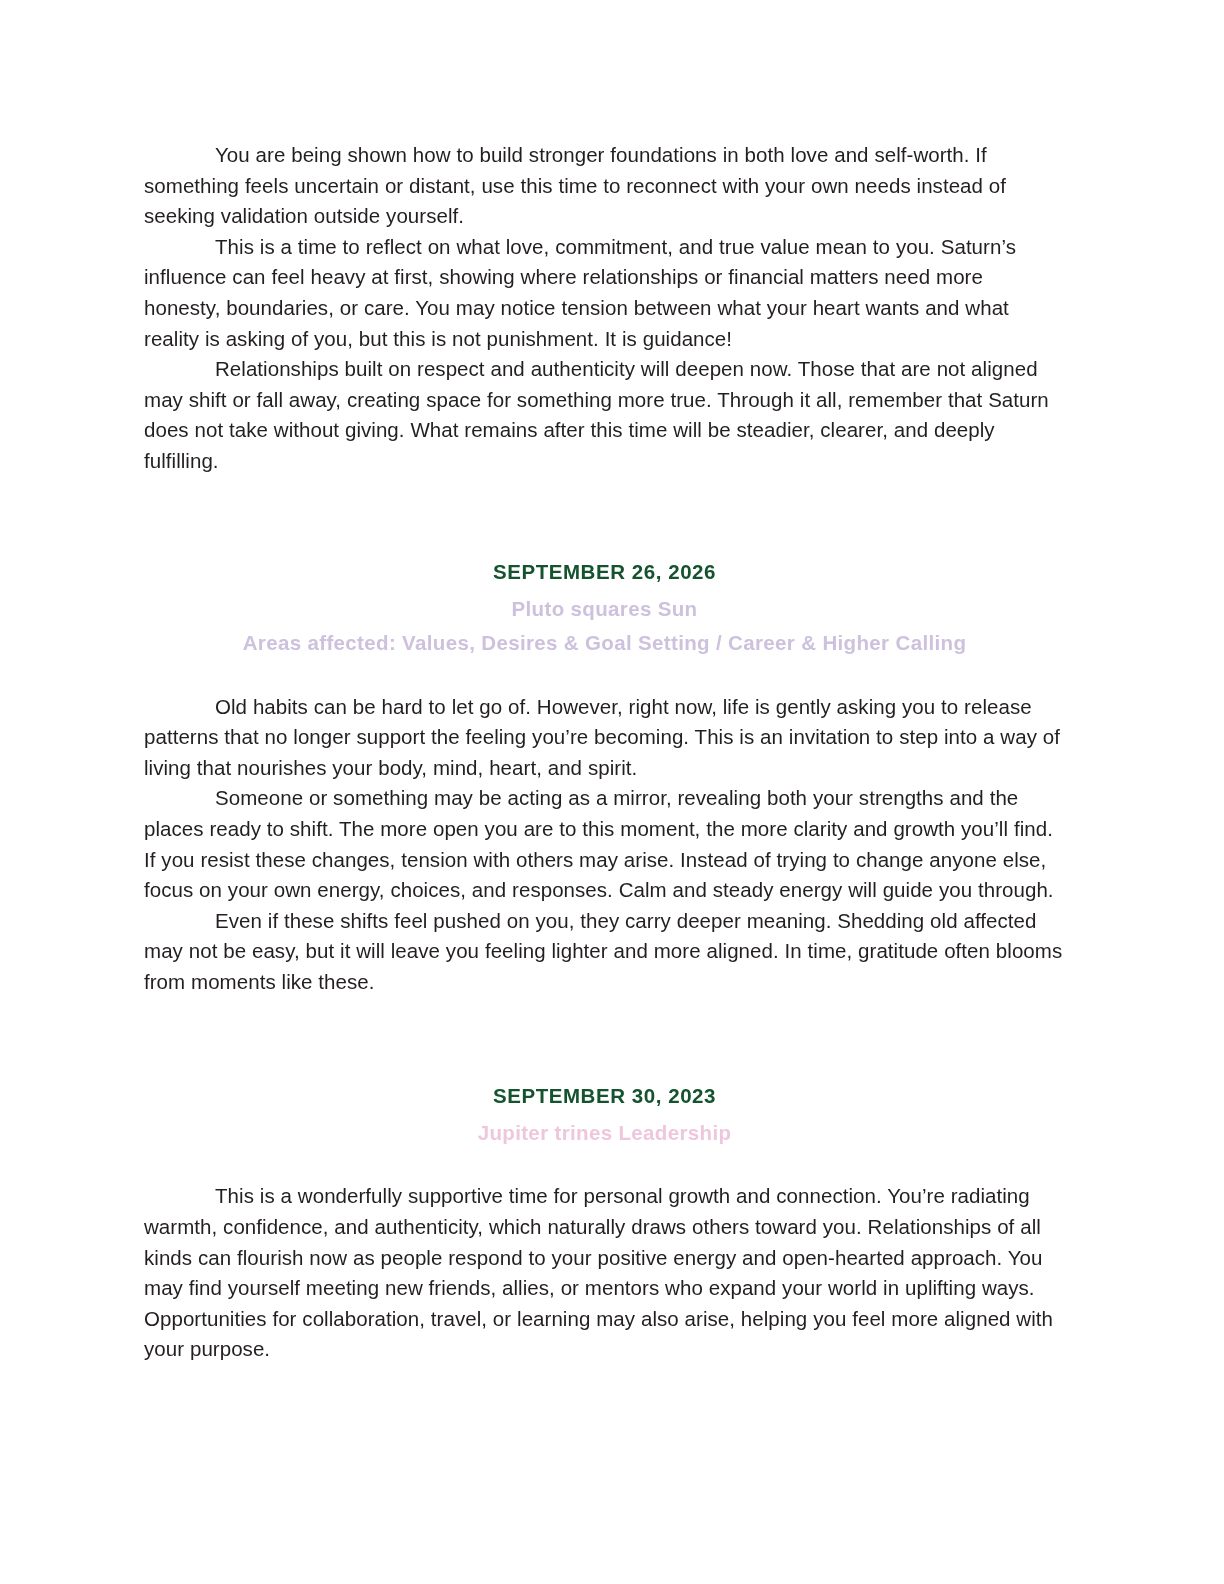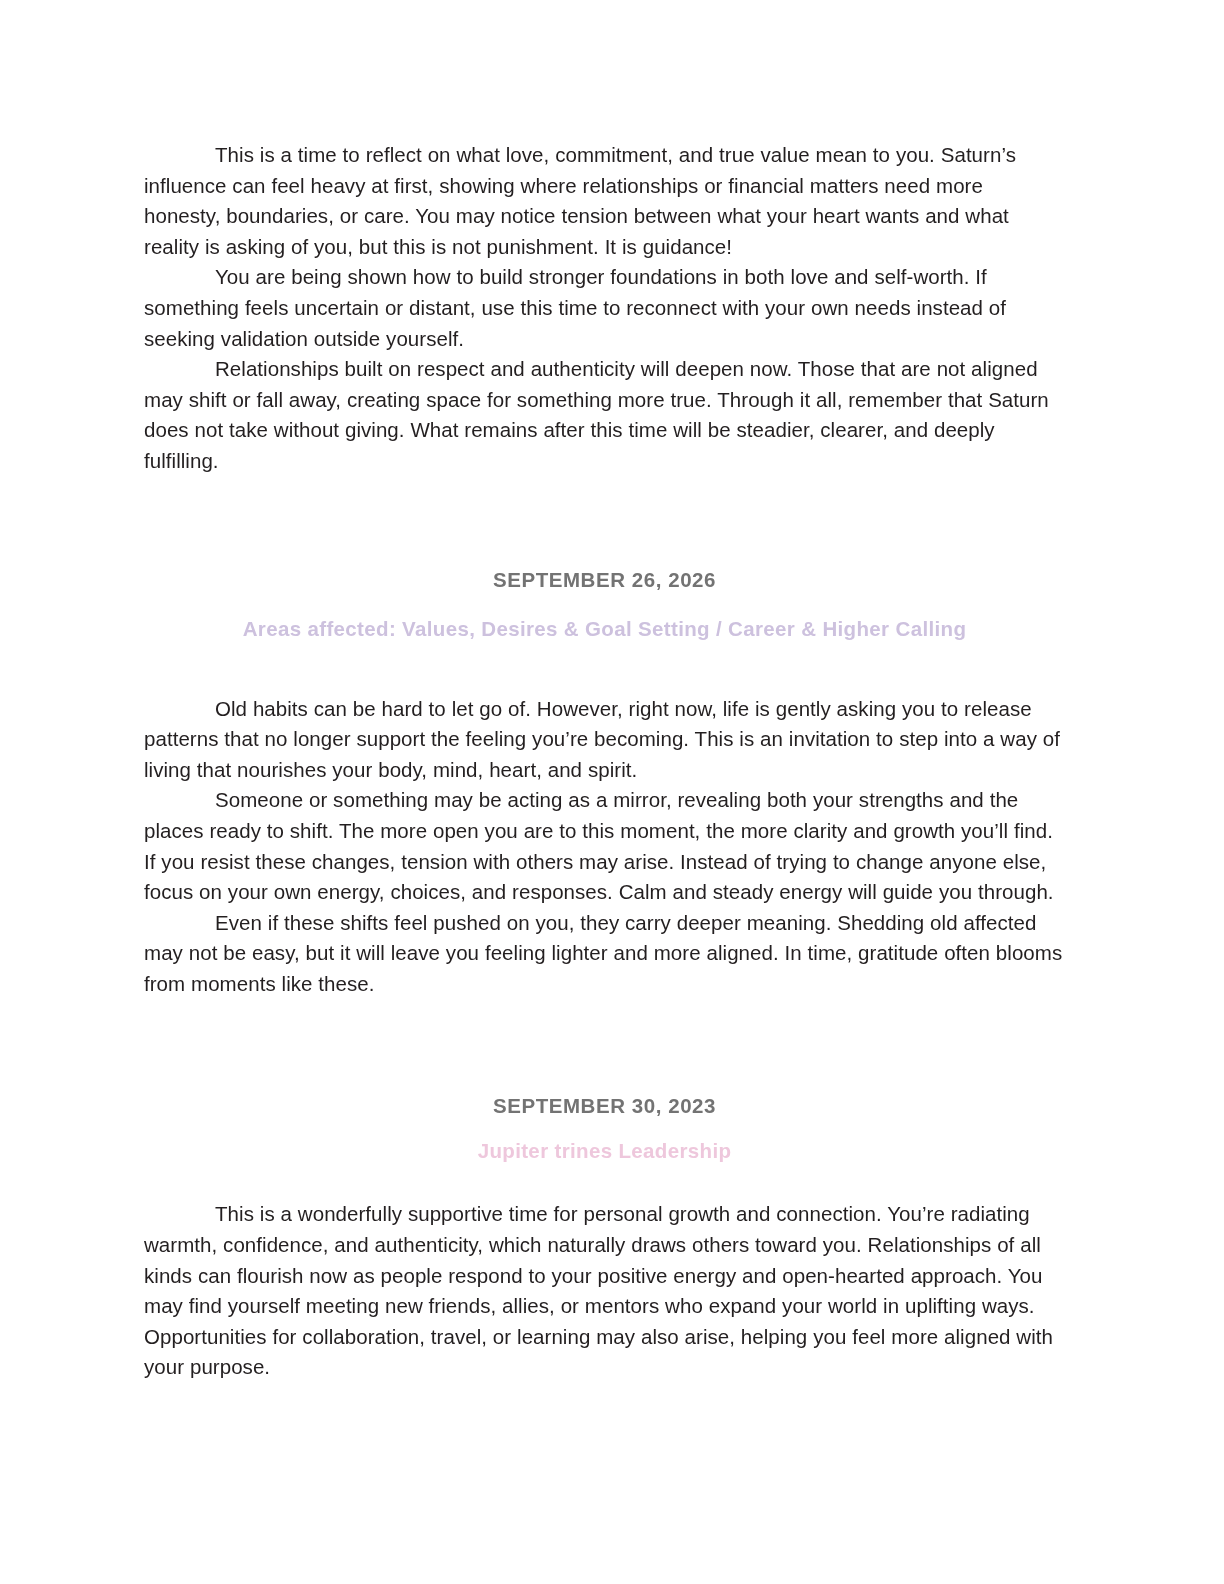--- a/index.html
+++ b/index.html
@@ -35,36 +35,36 @@
     letter-spacing: 0.05px;
     word-spacing: 0.1px;
   }
 
   
   .transit-heading {
     text-align: center;
     font-weight: bold;
   }
   .transit-date {
-    margin: 12px;
+    margin: 4px;
     font-size: 20.5px;
     line-height: 33px;
     letter-spacing: 0.55px;
     font-weight: bold;
-    color: #737373;
+    color: #14532d;
   }
   .transit-aspect {
     margin: 0;
     font-size: 20.5px;
     line-height: 34px;
     letter-spacing: 0.35px;
     font-weight: bold;
   }
   .transit-areas {
-    margin: 16px;
+    margin: 0;
     font-size: 20.5px;
     line-height: 34px;
     letter-spacing: 0.35px;
     font-weight: bold;
   }
   .tone-lavender .transit-aspect,
   .tone-lavender .transit-areas {
     color: #cdc1de;
   }
   .tone-pink .transit-aspect,
@@ -78,30 +78,31 @@
   .gap-before-heading-2 { height: 78px; }
   .gap-after-heading-2  { height: 31px; }
 </style>
 </head>
 <body>
 
 <div class="page">
   <div class="content">
 
     <section>
+      <p class="body-par">You are being shown how to build stronger foundations in both love and self-worth. If something feels uncertain or distant, use this time to reconnect with your own needs instead of seeking validation outside yourself.</p>
       <p class="body-par">This is a time to reflect on what love, commitment, and true value mean to you. Saturn’s influence can feel heavy at first, showing where relationships or financial matters need more honesty, boundaries, or care. You may notice tension between what your heart wants and what reality is asking of you, but this is not punishment. It is guidance!</p>
-      <p class="body-par">You are being shown how to build stronger foundations in both love and self-worth. If something feels uncertain or distant, use this time to reconnect with your own needs instead of seeking validation outside yourself.</p>
       <p class="body-par">Relationships built on respect and authenticity will deepen now. Those that are not aligned may shift or fall away, creating space for something more true. Through it all, remember that Saturn does not take without giving. What remains after this time will be steadier, clearer, and deeply fulfilling.</p>
     </section>
 
     <div class="gap-before-heading-1"></div>
 
     <section>
       <header class="transit-heading tone-lavender">
         <p class="transit-date">SEPTEMBER 26, 2026</p>
+        <p class="transit-aspect">Pluto squares Sun</p>
         <p class="transit-areas">Areas affected: Values, Desires &amp; Goal Setting / Career &amp; Higher Calling</p>
       </header>
 
       <div class="gap-after-heading-1"></div>
 
       <p class="body-par">Old habits can be hard to let go of. However, right now, life is gently asking you to release patterns that no longer support the feeling you’re becoming. This is an invitation to step into a way of living that nourishes your body, mind, heart, and spirit.</p>
       <p class="body-par">Someone or something may be acting as a mirror, revealing both your strengths and the places ready to shift. The more open you are to this moment, the more clarity and growth you’ll find. If you resist these changes, tension with others may arise. Instead of trying to change anyone else, focus on your own energy, choices, and responses. Calm and steady energy will guide you through.</p>
       <p class="body-par">Even if these shifts feel pushed on you, they carry deeper meaning. Shedding old affected may not be easy, but it will leave you feeling lighter and more aligned. In time, gratitude often blooms from moments like these.</p>
     </section>
 

